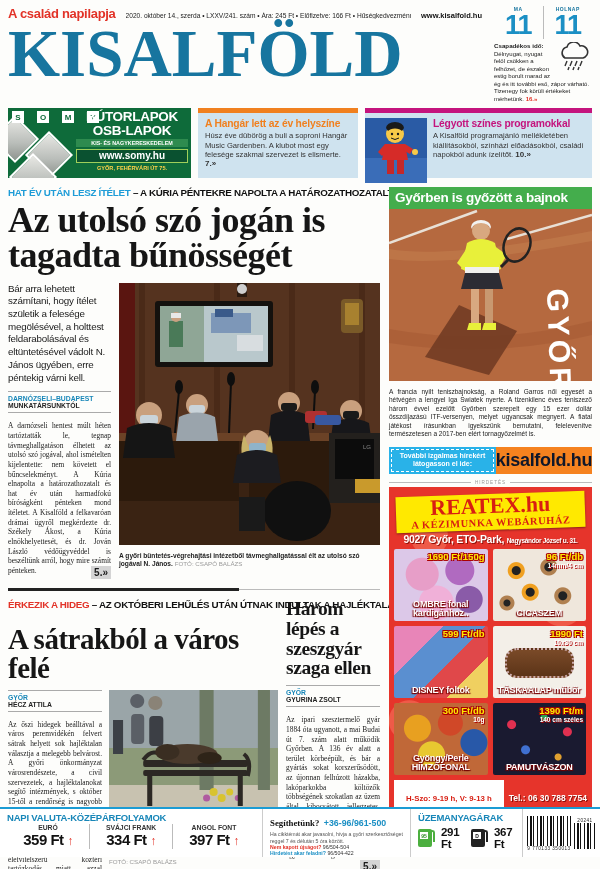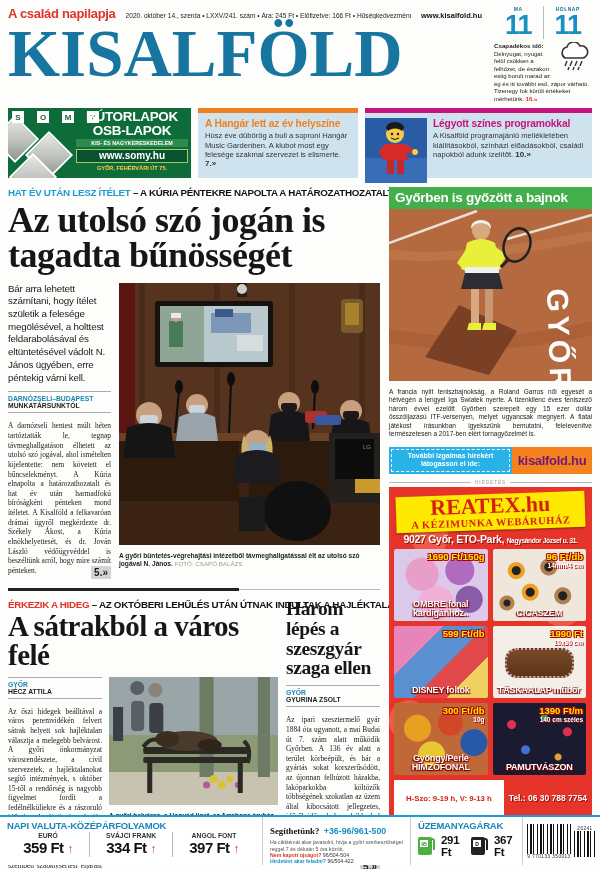--- a/index.html
+++ b/index.html
@@ -77,38 +77,38 @@
   .caption { font-size:6.6px; font-weight:bold; color:#222; line-height:1.25; margin-top:3px; }
   .credit { color:#9a9a9a; font-weight:normal; font-size:6.2px; }
 
   .divider { margin:9px 0 7px; height:4px; position:relative; }
   .divider::before { content:""; position:absolute; left:0; right:0; top:1px; height:1px; background:#bbb; }
   .divider::after { content:""; position:absolute; left:0; width:62%; top:0; height:3px; background:#222; }
 
   .homeless { display:flex; gap:8px; }
   .hm-left { flex:1; min-width:0; }
   .headline2 { font-family:"Liberation Serif", serif; font-weight:bold; font-size:29px;
-               letter-spacing:-0.5px; color:#161616; margin:2px 0 7px; line-height:1; }
+               letter-spacing:-0.5px; color:#161616; margin:15px 0 7px; line-height:1; }
   .hm-cols { display:flex; gap:7px; }
   .hm-body { width:94px; flex:none; }
   .hm-photo { flex:1; min-width:0; }
   .hm-right { width:94px; flex:none; }
   .headline3 { font-family:"Liberation Serif", serif; font-weight:bold; font-size:19.5px;
                line-height:1.02; letter-spacing:-0.4px; color:#161616; }
 
   
   .sports-bar { background:#44ad4c; color:#fff; font-weight:bold; font-size:13.5px;
                 letter-spacing:-0.3px; padding:3px 6px 4px; }
   .sports-caption { font-size:6.5px; line-height:1.3; text-align:justify; color:#1a1a1a; margin-top:3px; }
   .sports-ref { display:block; text-align:right; font-weight:bold; font-size:10.5px; margin-top:1px; }
   .promo { display:flex; margin-top:8px; height:27px; }
   .promo-left { flex:1; background:#29b2e8; border:2px solid #29b2e8; display:flex; align-items:center; justify-content:center; }
   .promo-left-inner { border:1px dashed #fff; width:100%; height:100%; display:flex; align-items:center; justify-content:center;
                       color:#fff; font-weight:bold; font-size:7px; text-align:center; line-height:1.2; padding:1px 4px; }
-  .promo-right { width:80px; flex:none; background:#f5821f; color:#701a75; font-weight:900; font-size:13px;
+  .promo-right { width:96px; flex:none; background:#f5821f; color:#0f172a; font-weight:900; font-size:18px;
                  display:flex; align-items:center; justify-content:center; letter-spacing:-0.3px; }
   .hirdetes { display:flex; align-items:center; gap:4px; margin:6px 0 2px; color:#999; font-size:4.6px; letter-spacing:1px; }
   .hirdetes::before, .hirdetes::after { content:""; flex:1; height:1px; background:#bbb; }
 
   .reatex { background:#e6342b; padding:5px 5px 4px; position:relative; overflow:hidden;
             background-image:radial-gradient(circle at 20% 15%, #ef5a48 0 18px, transparent 19px),
                              radial-gradient(circle at 85% 35%, #ef5a48 0 22px, transparent 23px),
                              radial-gradient(circle at 10% 70%, #ef5a48 0 20px, transparent 21px); }
   .reatex-banner { background:#ffe900; transform:rotate(-2deg); margin:2px 2px 0; padding:1px 4px 2px; text-align:center;
                    box-shadow:0 1px 2px rgba(0,0,0,.4); }
@@ -144,21 +144,21 @@
   .tile-fabric { background:radial-gradient(circle at 20% 30%, #e03050 0 4px, transparent 5px),
                  radial-gradient(circle at 55% 20%, #30a050 0 3px, transparent 4px),
                  radial-gradient(circle at 80% 40%, #e03050 0 4px, transparent 5px),
                  radial-gradient(circle at 35% 65%, #4070d0 0 4px, transparent 5px),
                  radial-gradient(circle at 70% 75%, #e0a030 0 3px, transparent 4px), #1a1a30; }
   .rx-bottom { display:flex; gap:5px; margin-top:5px; align-items:center; }
   .rx-hours { background:#fff; color:#d81e12; font-weight:900; font-size:7.8px; padding:14px 4px; flex:1; text-align:center; }
   .rx-phone { color:#fff; font-weight:900; font-size:8.5px; text-shadow:1px 1px 0 #8c0f08; white-space:nowrap; }
 
   
-  .footer { position:absolute; left:0; right:0; bottom:4px; height:50px; border-top:2px solid #1b9cd4;
+  .footer { position:absolute; left:0; right:0; bottom:12px; height:50px; border-top:2px solid #1b9cd4;
             display:flex; background:#fff; }
   .f-cell { padding:3px 7px; }
   .f-cell + .f-cell { border-left:1px solid #ccc; }
   .f-currency { width:262px; flex:none; }
   .f-title { color:#1786b8; font-weight:bold; font-size:9.5px; letter-spacing:-0.2px; }
   .cur-row { display:flex; margin-top:1px; }
   .cur-item { flex:1; text-align:center; }
   .cur-item + .cur-item { border-left:1px solid #bbb; }
   .cur-label { font-size:6.8px; font-weight:bold; color:#333; }
   .cur-val { font-size:15px; font-weight:900; letter-spacing:-0.5px; color:#111; line-height:1.15; }

